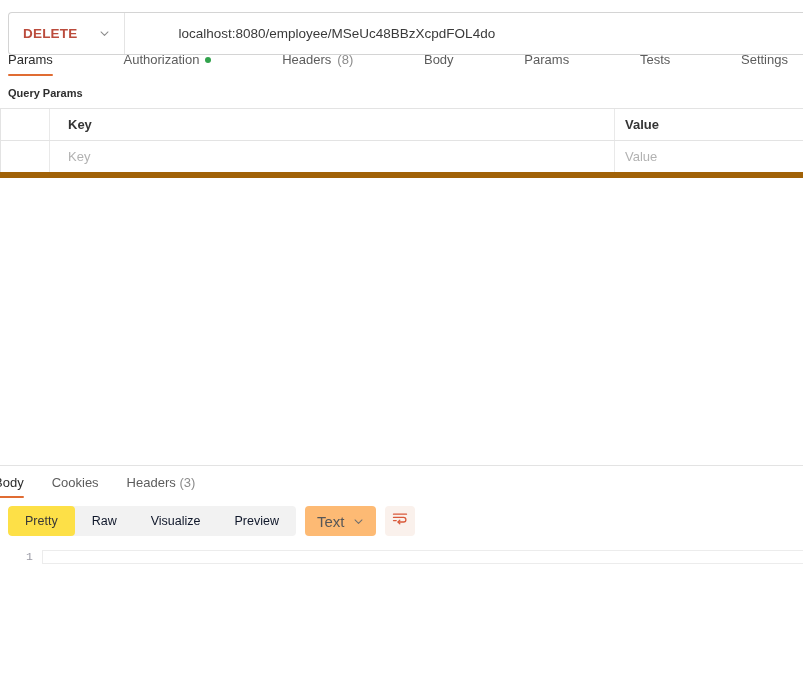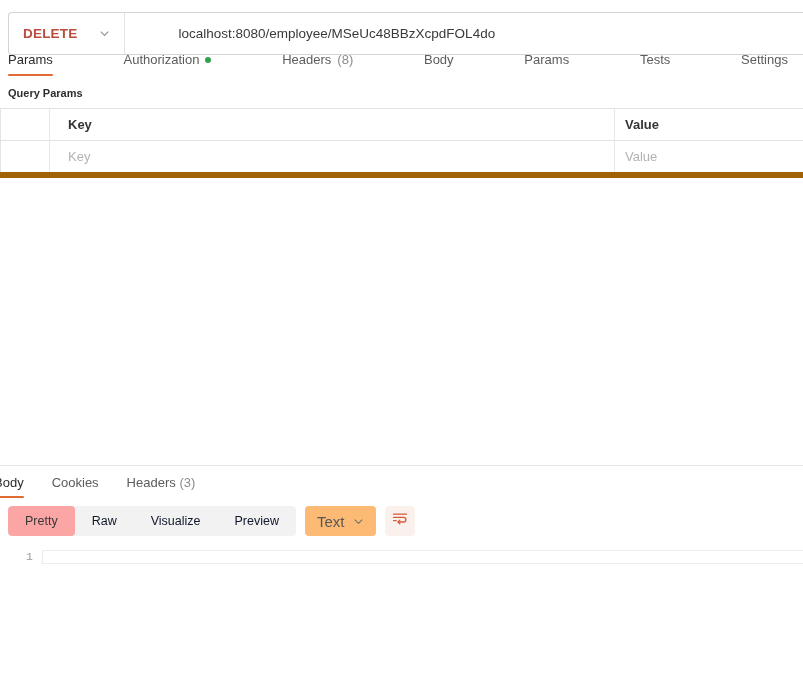--- a/index.html
+++ b/index.html
@@ -242,21 +242,21 @@
     align-items: center;
     justify-content: center;
     font-size: 12.5px;
     color: #0f172a;
     padding: 0 17px;
     cursor: pointer;
     user-select: none;
     white-space: nowrap;
   }
   .seg-btn.active {
-    background: #fca5a5;
+    background: #fde047;
     color: #383838;
     border-radius: 4px;
   }
   .fmt-select {
     display: flex;
     align-items: center;
     gap: 9px;
     background: #fdba74;
     border-radius: 4px;
     height: 30px;

